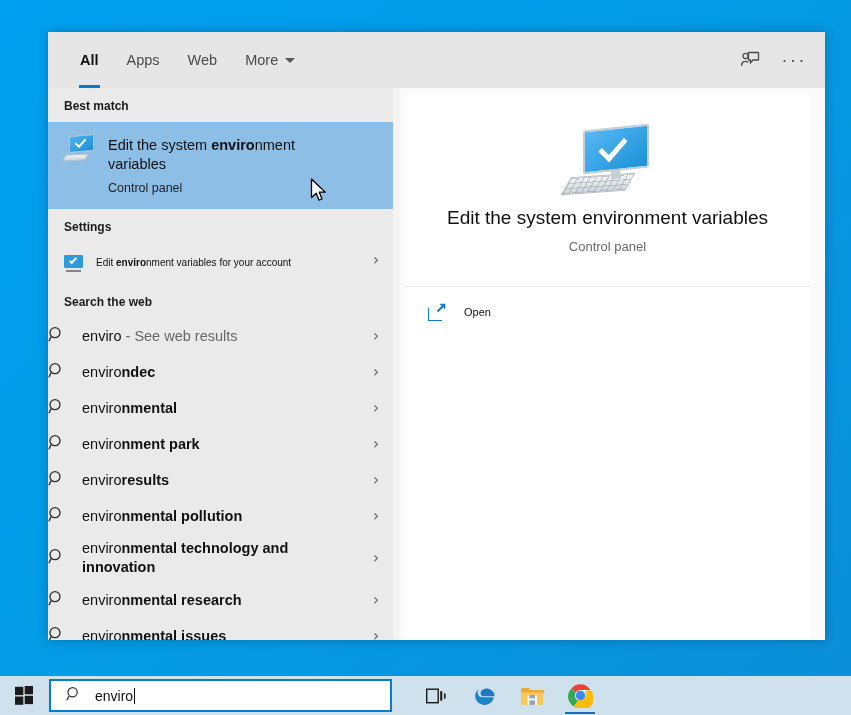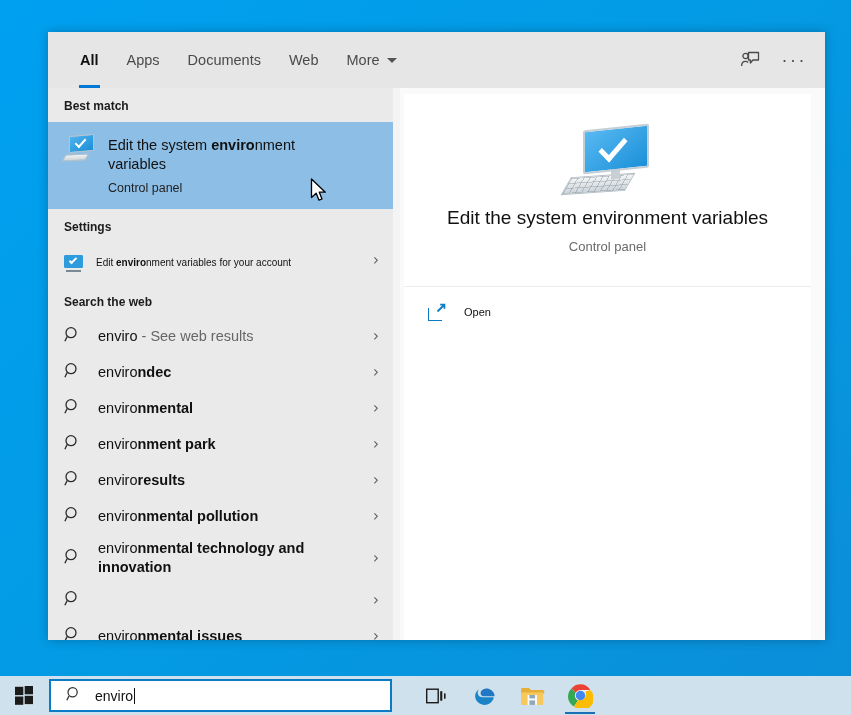--- a/index.html
+++ b/index.html
@@ -130,21 +130,21 @@
     position:absolute; left:2px; bottom:0; width:15px; height:2px; background:#7a8a94;
   }
   .settings-text {
     margin-left:13px; font-size:10px; color:#111;
     line-height:19px; max-width:235px; flex:1;
   }
 
   
   .web-row {
     display:flex; align-items:center;
-    min-height:36px; padding:5px 14px 5px 16px;
+    min-height:36px; padding:5px 14px 5px 0;
     cursor:default;
   }
   .web-label {
     margin-left:17px; font-size:14.5px; color:#111;
     line-height:19px; flex:1; max-width:240px;
   }
   .see { color:#666; font-weight:normal; }
   .chev {
     margin-left:auto; color:#5a5a5a; font-size:15px;
     font-family:"DejaVu Sans", sans-serif; line-height:1; padding-left:6px;
@@ -257,23 +257,20 @@
 
   <div id="header">
     <div id="tabs">
       <div class="tab active">
         <span>All</span>
       </div>
       <div class="tab">
         <span>Apps</span>
       </div>
       <div class="tab">
-        <span>Documents</span>
-      </div>
-      <div class="tab">
         <span>Web</span>
       </div>
       <div class="tab">
         <span>More</span>
         <span class="caret"></span>
       </div>
     </div>
     <div id="header-right">
       <div class="hdr-icon">
         <svg width="20" height="20" viewBox="0 0 20 20">
@@ -375,20 +372,21 @@
                 <path d="M3.1 10.6 L0.9 15.2" stroke="#2b2b2b" stroke-width="1.3" fill="none"></path>
               </svg></span>
             <span class="web-label"><span>enviro</span><b>nmental technology and innovation</b></span>
             <span class="chev">›</span>
           </div>
           <div class="web-row">
             <span><svg width="17" height="17" viewBox="0 0 17 17">
                 <circle cx="7" cy="6.7" r="5" fill="none" stroke="#2b2b2b" stroke-width="1.3"></circle>
                 <path d="M3.1 10.6 L0.9 15.2" stroke="#2b2b2b" stroke-width="1.3" fill="none"></path>
               </svg></span>
+            <span class="web-label"><span>enviro</span><b>nmental research</b></span>
             <span class="chev">›</span>
           </div>
           <div class="web-row">
             <span><svg width="17" height="17" viewBox="0 0 17 17">
                 <circle cx="7" cy="6.7" r="5" fill="none" stroke="#2b2b2b" stroke-width="1.3"></circle>
                 <path d="M3.1 10.6 L0.9 15.2" stroke="#2b2b2b" stroke-width="1.3" fill="none"></path>
               </svg></span>
             <span class="web-label"><span>enviro</span><b>nmental issues</b></span>
             <span class="chev">›</span>
           </div>

